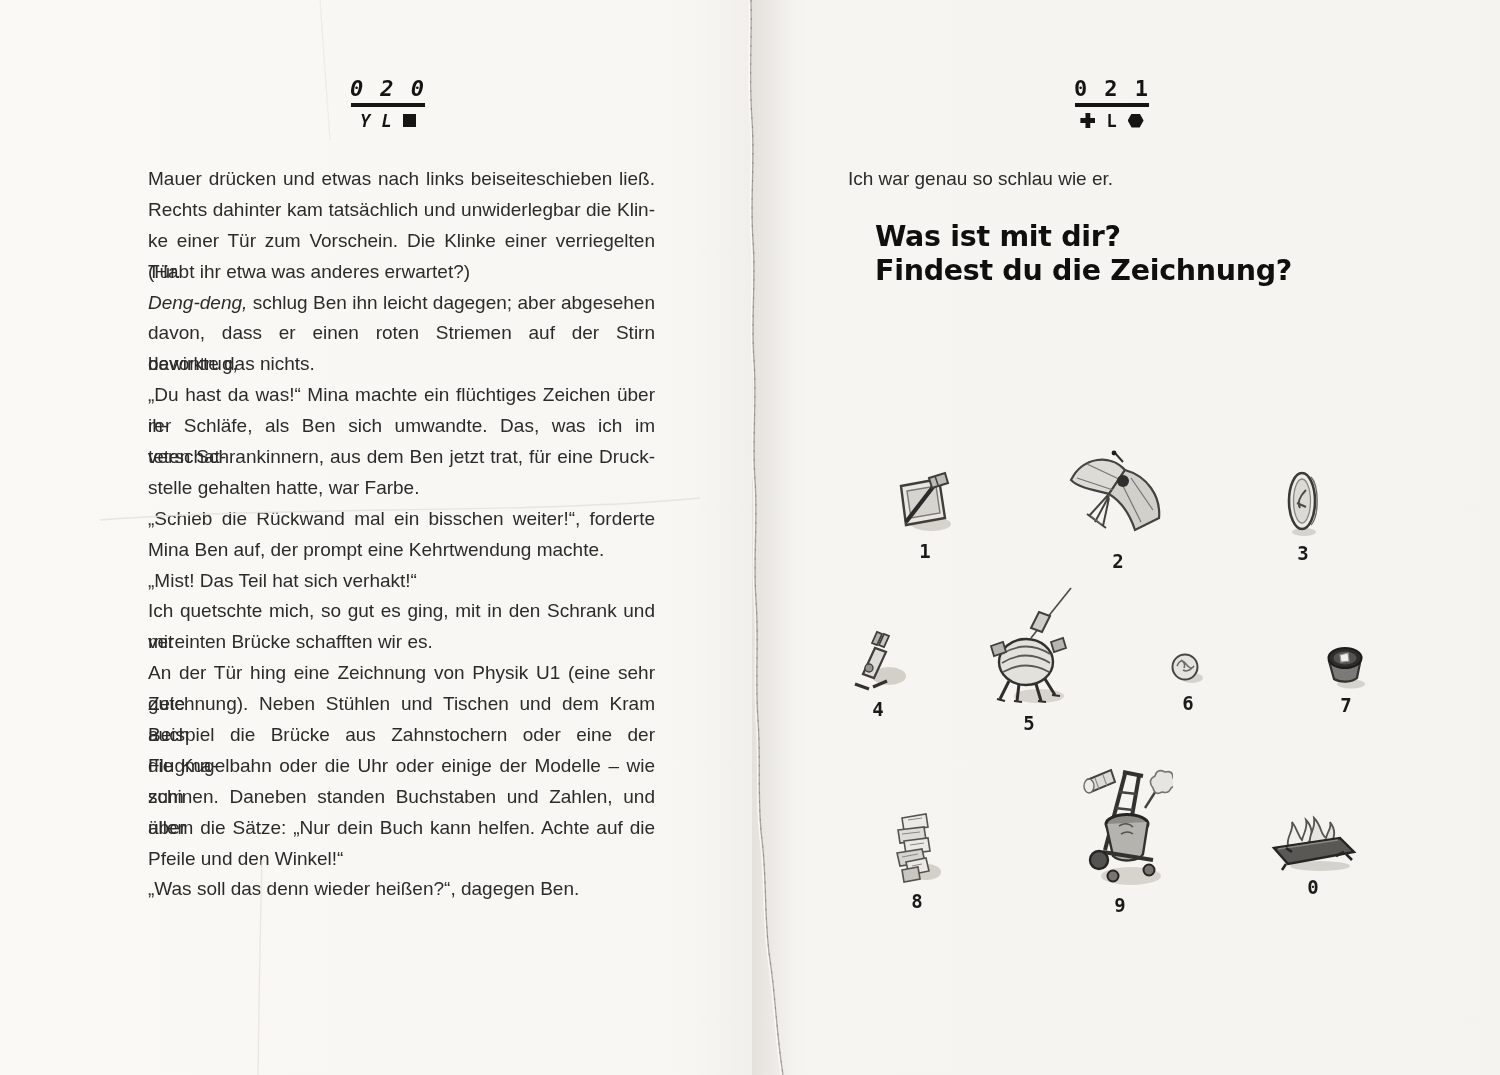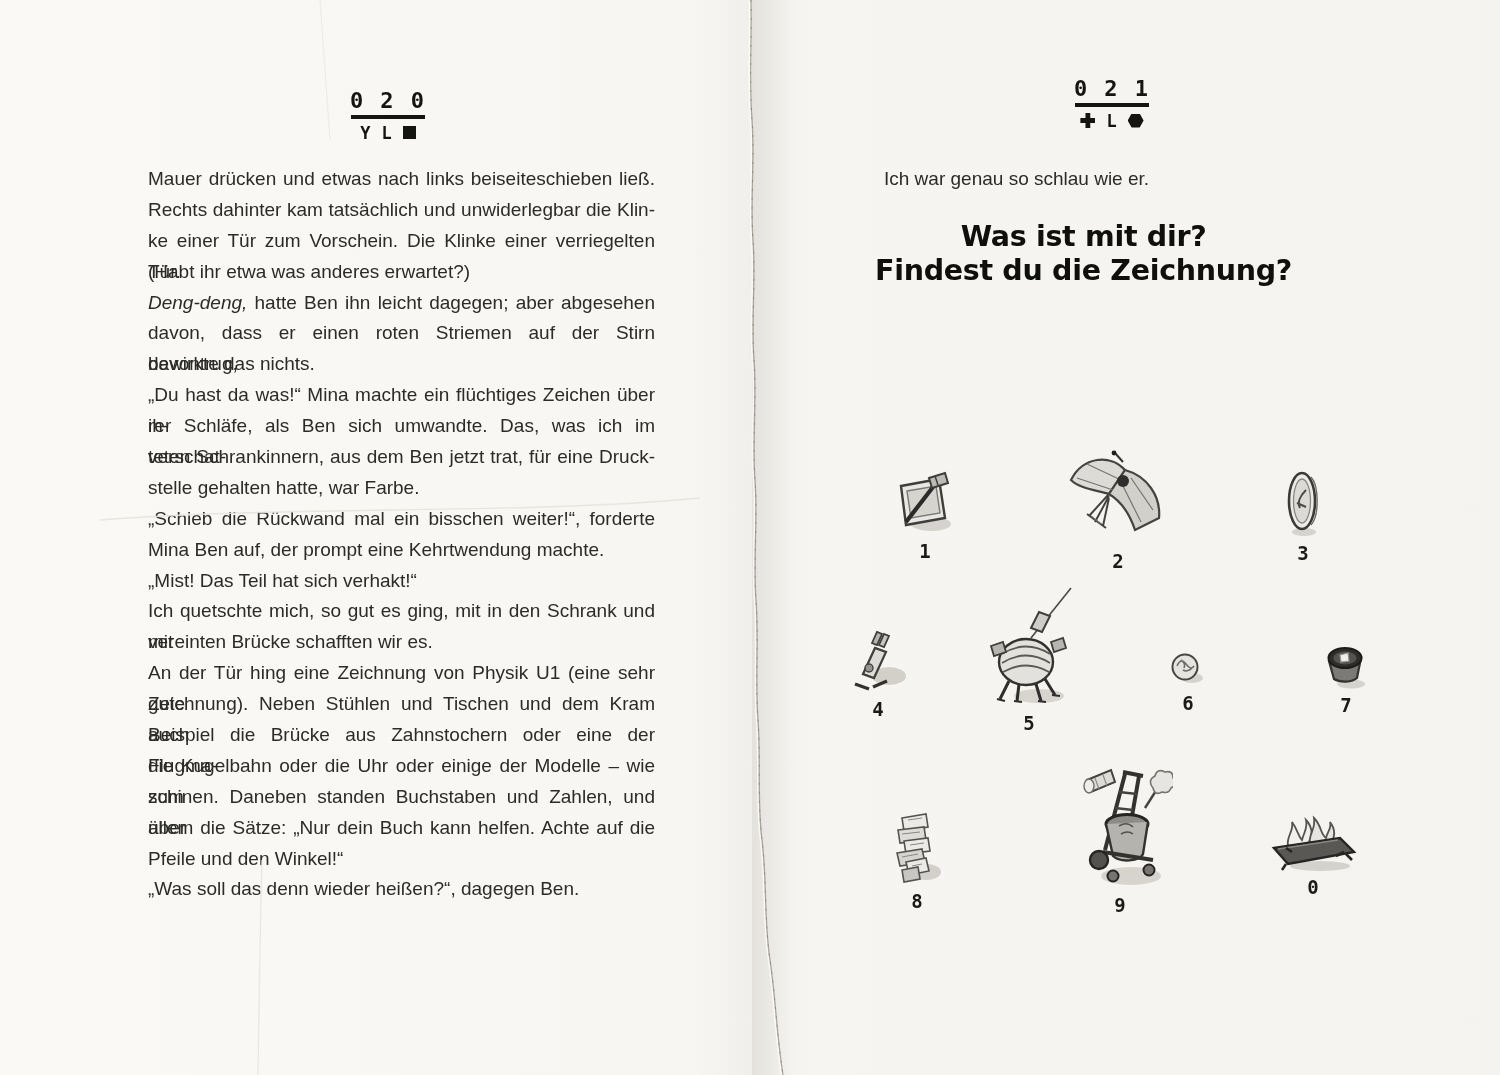--- a/index.html
+++ b/index.html
@@ -21,58 +21,58 @@
   .sym-plus{width:15px;height:15px;background:#141412;display:inline-block;
     clip-path:polygon(34% 0,66% 0,66% 34%,100% 34%,100% 66%,66% 66%,66% 100%,34% 100%,34% 66%,0 66%,0 34%,34% 34%);}
   .sym-hex{width:16px;height:14px;background:#141412;display:inline-block;
     clip-path:polygon(25% 0,75% 0,100% 50%,75% 100%,25% 100%,0 50%);}
   
   .body-text{position:absolute;left:148px;top:164px;width:507px;font-size:19px;color:#2b2b29;}
   .bline{height:30.9px;line-height:30.9px;white-space:nowrap;}
   .bline.j{white-space:normal;text-align:justify;text-align-last:justify;}
   .bline .it{font-style:italic;}
   
-  .intro-line{position:absolute;left:848px;top:164px;font-size:19px;line-height:30.9px;color:#2b2b29;margin-left:36px;}
+  .intro-line{position:absolute;left:848px;top:164px;font-size:19px;line-height:30.9px;color:#2b2b29;}
   .heading{position:absolute;left:875px;top:220px;font-size:28.5px;line-height:34px;
     font-weight:bold;color:#0f0f0d;letter-spacing:-0.3px;
-    font-family:"DejaVu Sans","Liberation Sans",sans-serif;text-align:center;}
+    font-family:"DejaVu Sans","Liberation Sans",sans-serif;}
   
   .item{position:absolute;text-align:center;}
   .item .num{
     font-family:"DejaVu Sans Mono",monospace;font-weight:bold;font-size:19px;color:#1a1a18;
     margin-top:4px;
   }
   .item svg{display:block;margin:0 auto;}
   
   .overlay{position:absolute;left:0;top:0;pointer-events:none;}
   .crease-shade{position:absolute;left:752px;top:0;width:42px;height:1075px;
     background:linear-gradient(90deg,rgba(110,105,95,.10),rgba(110,105,95,0));}
 </style>
 </head>
 <body>
 
 <div class="spread">
 
   <div>
-    <div class="pagenum" style="left:333px;top:88px;">
+    <div class="pagenum" style="left:333px;top:76px;font-style:italic;">
       <div class="digits">0 2 0</div>
       <div class="rule"></div>
       <div class="syms">
         <span class="symtxt">Y</span>
         <span class="symtxt">L</span>
         <span class="sym-square"></span>
       </div>
     </div>
 
     <div class="body-text">
         <div class="bline j"><span>Mauer drücken und etwas nach links beiseiteschieben ließ.</span></div>
         <div class="bline j"><span>Rechts dahinter kam tatsächlich und unwiderlegbar die Klin-</span></div>
         <div class="bline j"><span>ke einer Tür zum Vorschein. Die Klinke einer verriegelten Tür.</span></div>
         <div class="bline"><span>(Habt ihr etwa was anderes erwartet?)</span></div>
-        <div class="bline j"><span class="it">Deng-deng,</span><span> hatte Ben ihn leicht dagegen; aber abgesehen</span></div>
+        <div class="bline j"><span class="it">Deng-deng,</span><span> schlug Ben ihn leicht dagegen; aber abgesehen</span></div>
         <div class="bline j"><span>davon, dass er einen roten Striemen auf der Stirn davontrug,</span></div>
         <div class="bline"><span>bewirkte das nichts.</span></div>
         <div class="bline j"><span>„Du hast da was!“ Mina machte ein flüchtiges Zeichen über ih-</span></div>
         <div class="bline j"><span>rer Schläfe, als Ben sich umwandte. Das, was ich im verschat-</span></div>
         <div class="bline j"><span>teten Schrankinnern, aus dem Ben jetzt trat, für eine Druck-</span></div>
         <div class="bline"><span>stelle gehalten hatte, war Farbe.</span></div>
         <div class="bline j"><span>„Schieb die Rückwand mal ein bisschen weiter!“, forderte</span></div>
         <div class="bline"><span>Mina Ben auf, der prompt eine Kehrtwendung machte.</span></div>
         <div class="bline"><span>„Mist! Das Teil hat sich verhakt!“</span></div>
         <div class="bline j"><span>Ich quetschte mich, so gut es ging, mit in den Schrank und mit</span></div>

